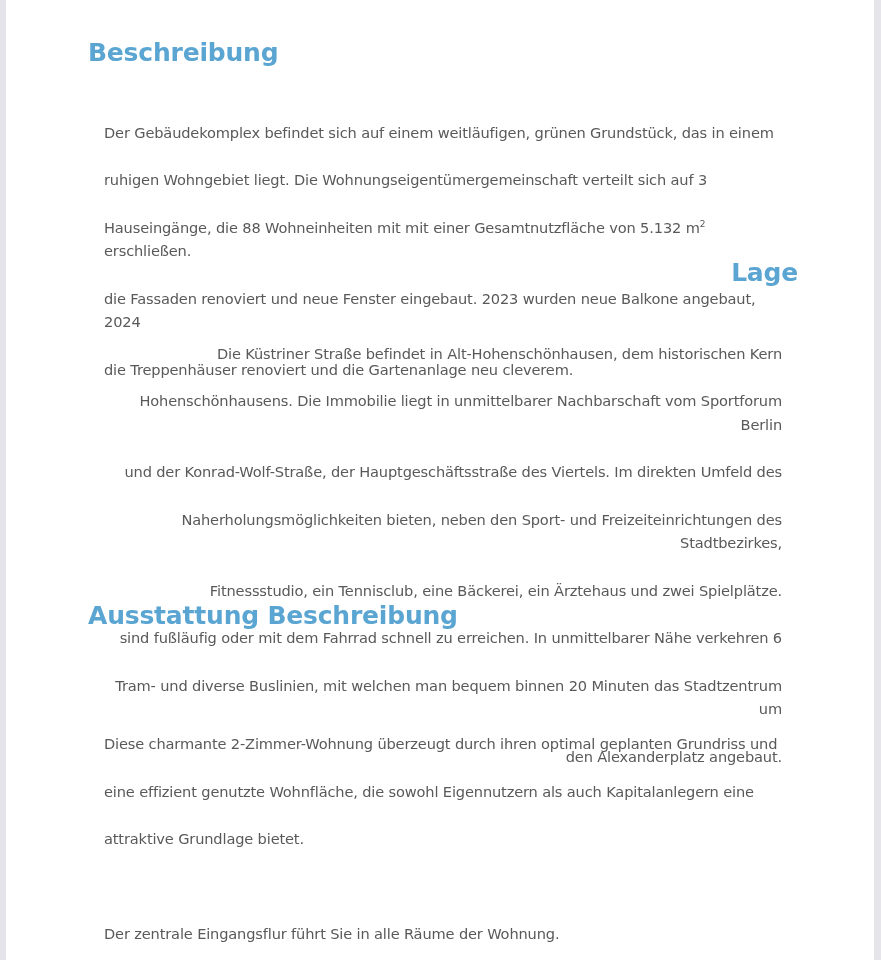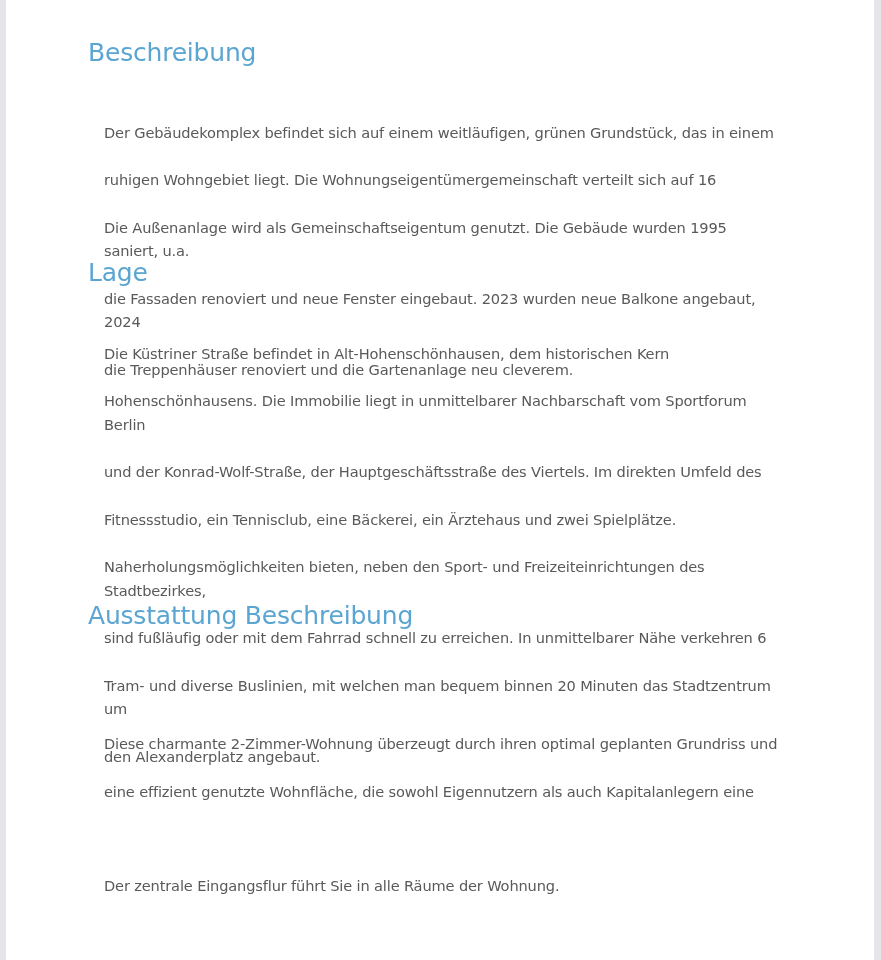--- a/index.html
+++ b/index.html
@@ -27,21 +27,21 @@
       background: #e6e6ea;
     }
     .content {
       position: absolute;
       left: 88px;
       top: 0;
       width: 710px;
     }
     h2.section-title {
       font-family: "DejaVu Sans", "Liberation Sans", sans-serif;
-      font-weight: normal;
+      font-weight: bold;
       color: #5ba5d2;
       font-size: 25px;
       letter-spacing: -0.2px;
       margin: 0;
       line-height: 30px;
     }
     p.body-text {
       margin: 16px;
       color: #595959;
       font-size: 14.6px;
@@ -59,49 +59,50 @@
 <div class="edge-left"></div>
 <div class="edge-right"></div>
 
 <div class="content">
 
   <div class="section" style="top:38px;">
     <h2 class="section-title">Beschreibung</h2>
     <div style="height:13px"></div>
     <p class="body-text">
       <span style="display:block">Der Gebäudekomplex befindet sich auf einem weitläufigen, grünen Grundstück, das in einem</span>
-      <span style="display:block">ruhigen Wohngebiet liegt. Die Wohnungseigentümergemeinschaft verteilt sich auf 16</span>
-      <span style="display:block">Die Außenanlage wird als Gemeinschaftseigentum genutzt. Die Gebäude wurden 1995 saniert, u.a.</span>
+      <span style="display:block">ruhigen Wohngebiet liegt. Die Wohnungseigentümergemeinschaft verteilt sich auf 3</span>
+      <span style="display:block"><span>Hauseingänge, die 88 Wohneinheiten mit mit einer Gesamtnutzfläche von 5.132 m</span><sup>2</sup><span> erschließen.</span></span>
       <span style="display:block">die Fassaden renoviert und neue Fenster eingebaut. 2023 wurden neue Balkone angebaut, 2024</span>
       <span style="display:block">die Treppenhäuser renoviert und die Gartenanlage neu cleverem.</span>
     </p>
   </div>
 
-  <div class="section" style="top:258px;">
+  <div class="section" style="top:258px;text-align:right;">
     <h2 class="section-title">Lage</h2>
     <div style="height:14px"></div>
     <p class="body-text">
       <span style="display:block">Die Küstriner Straße befindet in Alt-Hohenschönhausen, dem historischen Kern</span>
       <span style="display:block">Hohenschönhausens. Die Immobilie liegt in unmittelbarer Nachbarschaft vom Sportforum Berlin</span>
       <span style="display:block">und der Konrad-Wolf-Straße, der Hauptgeschäftsstraße des Viertels. Im direkten Umfeld des</span>
+      <span style="display:block">Naherholungsmöglichkeiten bieten, neben den Sport- und Freizeiteinrichtungen des Stadtbezirkes,</span>
       <span style="display:block">Fitnessstudio, ein Tennisclub, eine Bäckerei, ein Ärztehaus und zwei Spielplätze.</span>
-      <span style="display:block">Naherholungsmöglichkeiten bieten, neben den Sport- und Freizeiteinrichtungen des Stadtbezirkes,</span>
       <span style="display:block">sind fußläufig oder mit dem Fahrrad schnell zu erreichen. In unmittelbarer Nähe verkehren 6</span>
       <span style="display:block">Tram- und diverse Buslinien, mit welchen man bequem binnen 20 Minuten das Stadtzentrum um</span>
       <span style="display:block">den Alexanderplatz angebaut.</span>
     </p>
   </div>
 
   <div class="section" style="top:601px;">
     <h2 class="section-title">Ausstattung Beschreibung</h2>
     <div style="height:14px"></div>
     <p class="body-text">
       <span class="spacer" style="display:block"></span>
       <span style="display:block">Diese charmante 2-Zimmer-Wohnung überzeugt durch ihren optimal geplanten Grundriss und</span>
       <span style="display:block">eine effizient genutzte Wohnfläche, die sowohl Eigennutzern als auch Kapitalanlegern eine</span>
+      <span style="display:block">attraktive Grundlage bietet.</span>
       <span class="spacer" style="display:block"></span>
       <span style="display:block">Der zentrale Eingangsflur führt Sie in alle Räume der Wohnung.</span>
       
       
       
       
       
     </p>
   </div>
 

